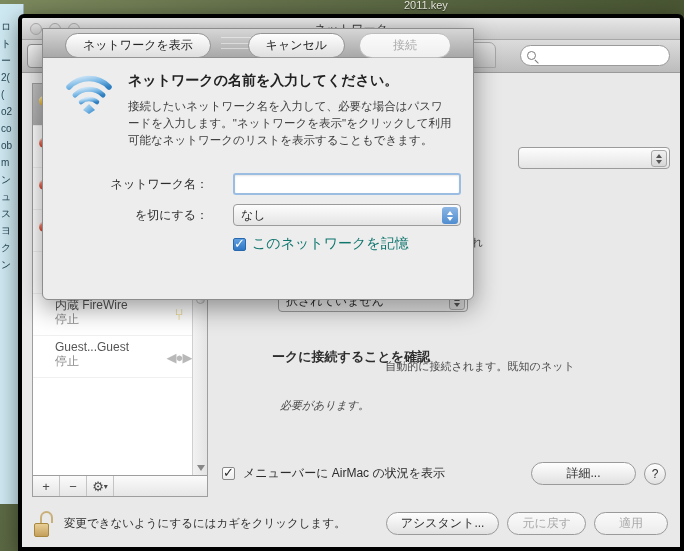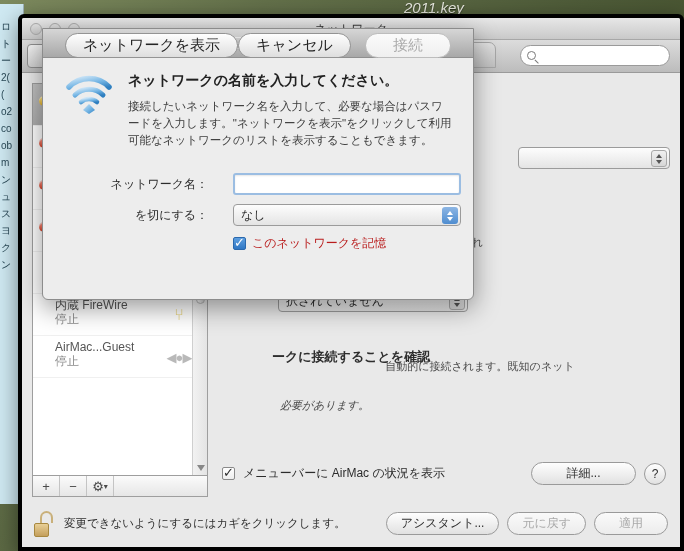--- a/index.html
+++ b/index.html
@@ -14,24 +14,23 @@
   }
 
   
   #desktop {
     position: absolute; inset: 0;
     background:
       linear-gradient(125deg, #7d8a5e 0%, #63704a 25%, #4e5b38 55%, #39441f 100%);
   }
   #desktop-file-label {
     position: absolute; left: 404px; top: -1px;
-    color: #e9eadf; font-size: 15px;
+    color: #e9eadf; font-size: 11px;
     text-shadow: 0 1px 1px rgba(0,0,0,.55);
     white-space: nowrap;
-    font-style: italic;
   }
 
   
   #bg-window-left {
     position: absolute; left: 0px; top: 4px;
     width: 24px; height: 500px;
     background: #cfe9f2;
     border-right: 1px solid #9fb3bb;
     overflow: hidden;
     font-size: 10px; color: #2a4a58;
@@ -315,33 +314,33 @@
     width: 228px; height: 22px;
     border: 2px solid #9bbde2; border-radius: 3px;
     background: #fff;
     outline: none;
     font-family: "Liberation Sans", sans-serif; font-size: 12px;
     padding: 0 4px;
     box-shadow: inset 0 1px 2px rgba(0,0,0,.10);
   }
   #security-popup { width: 228px; }
   #remember-row { display: flex; align-items: center; gap: 6px; margin-left: 190px; }
-  #remember-row span { font-size: 12px; color: #b91c1c; }
+  #remember-row span { font-size: 14px; color: #0f766e; }
 
   #sheet-buttons {
     position: absolute; left: 0; bottom: 12px; width: 100%;
     padding: 0 22px;
     display: flex; align-items: center;
   }
   #sheet-buttons .grow { flex: 1; }
   .sheet-btn {
     background: linear-gradient(#fefefe,#dedede);
     border: 1px solid #949494; border-radius: 13px;
     height: 25px; padding: 0 17px;
-    font-size: 15px; color: #252525;
+    font-size: 12px; color: #252525;
     display: inline-flex; align-items: center; justify-content: center;
     white-space: nowrap;
   }
   .sheet-btn.disabled { color: #ababab; background: linear-gradient(#fbfbfb,#efefef); border-color:#bdbdbd; }
 
   
   .behind { position: absolute; }
 </style>
 </head>
 <body>
@@ -426,21 +425,21 @@
           <div class="ico bt">ᛒ</div>
         </div>
 
         <div class="iface">
           <div class="nm">内蔵 FireWire</div>
           <div class="st">停止</div>
           <div class="ico fw">⑂</div>
         </div>
 
         <div class="iface">
-          <div class="nm">AirMac...Guest</div>
+          <div class="nm">Guest...Guest</div>
           <div class="st">停止</div>
           <div class="ico ethernet">◀●▶</div>
         </div>
 
         <div id="sb-track">
           <div id="sb-thumb"></div>
           <div id="sb-arrow"></div>
         </div>
       </div>
 

